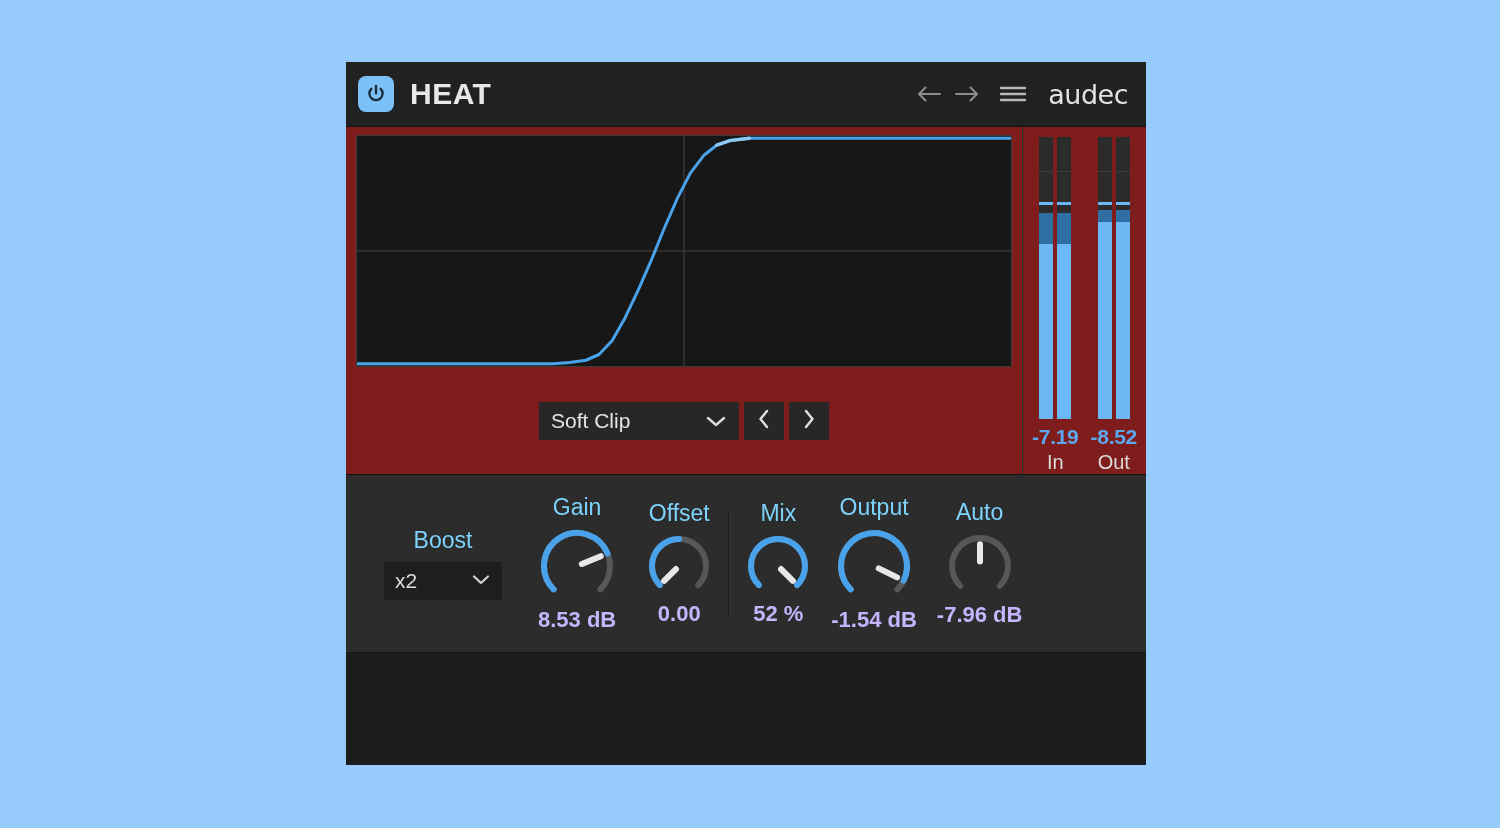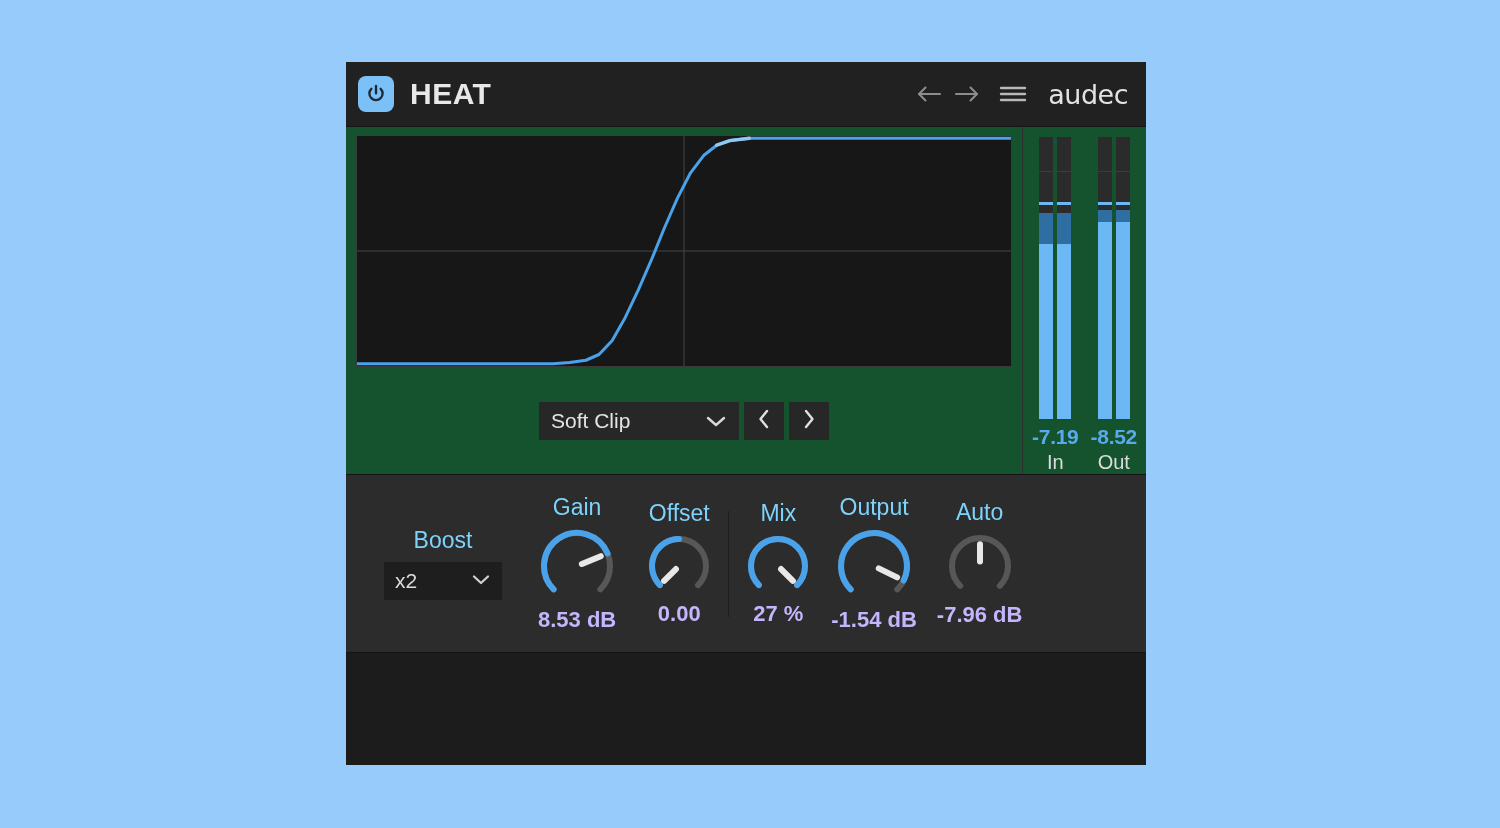--- a/index.html
+++ b/index.html
@@ -75,21 +75,21 @@
     font-size: 27px;
     letter-spacing: -0.5px;
     font-family: "DejaVu Sans", sans-serif;
     font-weight: 500;
   }
 
   
   .display-area {
     flex: 0 0 302px;
     display: flex;
-    background: #14532d;
+    background: #7f1d1d;
     border-bottom: 1px solid #141414;
   }
 
   .graph-col {
     flex: 1 1 auto;
     display: flex;
     flex-direction: column;
     padding: 8px 10px 0 10px;
   }
   .graph-box {
@@ -481,21 +481,21 @@
 
     <div class="ctrl">
       <span class="ctrl-label">Mix</span>
       <div class="knob-wrap" id="knob-mix">
           <svg width="66" height="66" viewBox="0 0 66 66">
             <path d="M 13.91 52.09 A 27 27 0 1 1 52.09 52.09" fill="none" stroke="#575757" stroke-width="6" stroke-linecap="round"></path>
             <path d="M 13.91 52.09 A 27 27 0 1 1 52.09 52.09" fill="none" stroke="#4aa3ea" stroke-width="6" stroke-linecap="round"></path>
             <path d="M 36.05 36.05 L 47.89 47.89" fill="none" stroke="#e8e8e8" stroke-width="6" stroke-linecap="round"></path>
           </svg>
         </div>
-      <span class="ctrl-value">27 %</span>
+      <span class="ctrl-value">52 %</span>
     </div>
 
     <div class="gap-sm"></div>
 
     <div class="ctrl">
       <span class="ctrl-label">Output</span>
       <div class="knob-wrap" id="knob-output">
           <svg width="78" height="78" viewBox="0 0 78 78">
             <path d="M 15.67 62.33 A 33 33 0 1 1 62.33 62.33" fill="none" stroke="#575757" stroke-width="6" stroke-linecap="round"></path>
             <path d="M 15.67 62.33 A 33 33 0 1 1 68.63 53.52" fill="none" stroke="#4aa3ea" stroke-width="6" stroke-linecap="round"></path>

